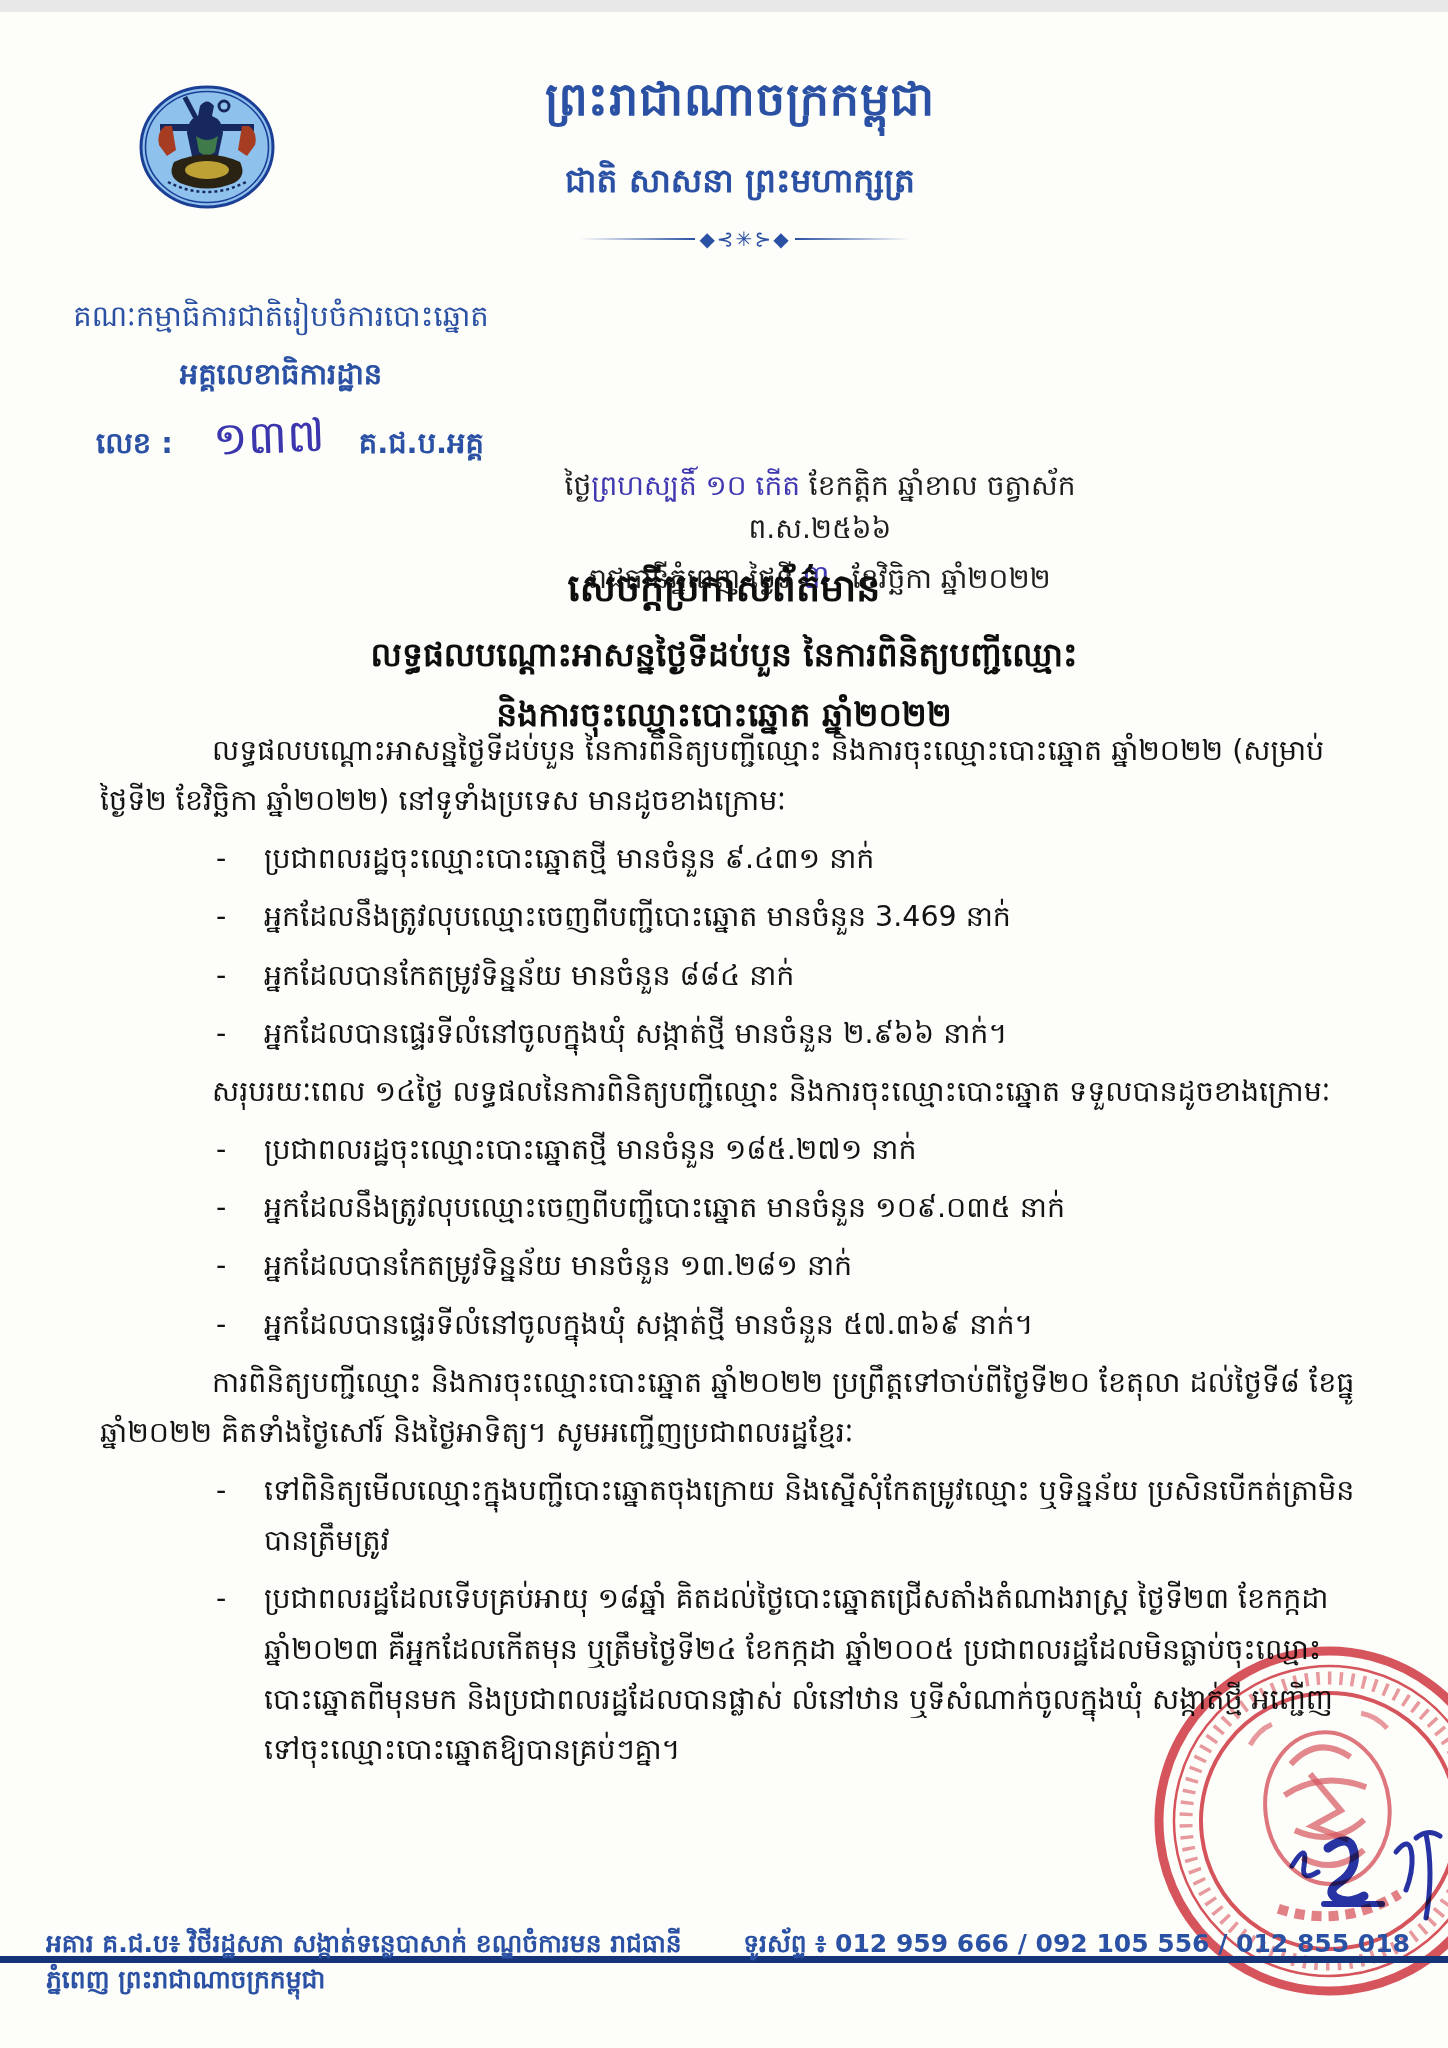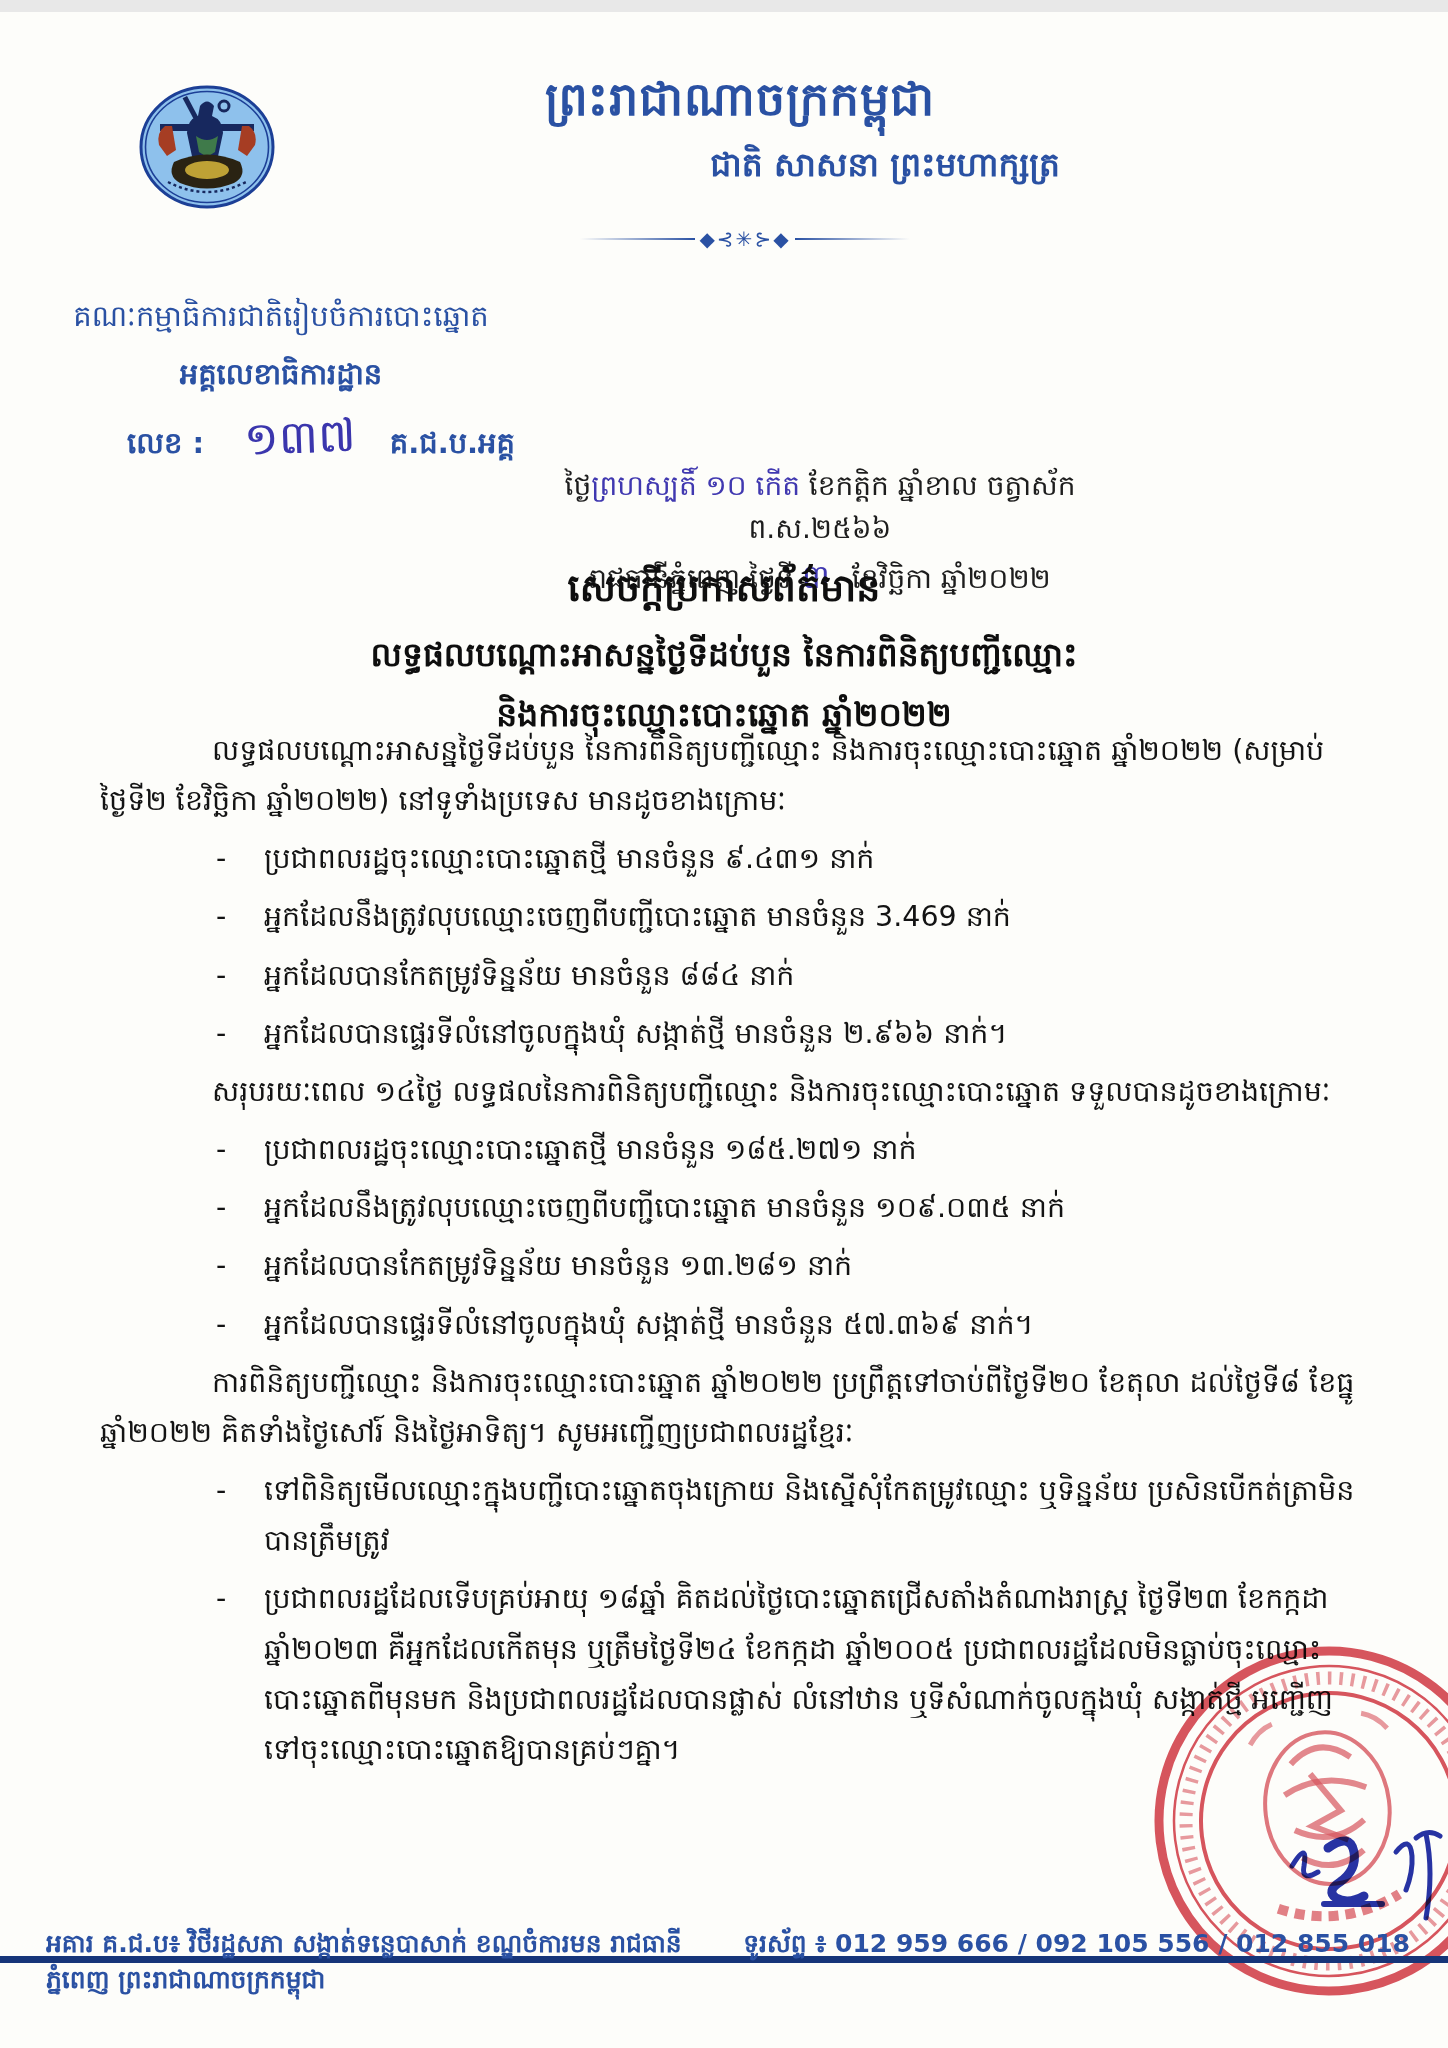--- a/index.html
+++ b/index.html
@@ -6,33 +6,33 @@
   #page{
     position:relative;width:1448px;height:2048px;margin:12px auto;
     background:#fdfdfa;overflow:hidden;
     font-family:"DejaVu Sans","Liberation Sans",sans-serif;
     color:#141414;
   }
   
   .emblem{position:absolute;left:138px;top:72px;width:138px;height:126px;}
   .kingdom{position:absolute;left:420px;top:58px;width:640px;text-align:center;
     color:#2a51a3;font-size:46px;font-weight:bold;letter-spacing:1px;}
-  .motto{position:absolute;left:420px;top:132px;width:640px;text-align:right;
+  .motto{position:absolute;left:420px;top:148px;width:640px;text-align:center;
     color:#2a51a3;font-size:33px;font-weight:bold;}
   .ornament{position:absolute;left:580px;top:214px;width:330px;height:26px;
     display:flex;align-items:center;color:#2a51a3;font-size:20px;}
   .orn-line-l{flex:1;height:2px;background:linear-gradient(to right,rgba(42,81,163,0),#2a51a3);}
   .orn-line-r{flex:1;height:2px;background:linear-gradient(to left,rgba(42,81,163,0),#2a51a3);}
   .orn-mid{padding:0 4px;letter-spacing:2px;white-space:nowrap;}
   .committee{position:absolute;left:28px;top:286px;width:506px;text-align:center;
     color:#2a51a3;font-weight:normal;font-size:29px;}
   .secretariat{position:absolute;left:28px;top:344px;width:506px;text-align:center;
     color:#2a51a3;font-weight:bold;font-size:29px;}
   .refline{position:absolute;left:96px;top:396px;width:450px;display:flex;
-    align-items:baseline;color:#2a51a3;font-weight:bold;font-size:29px;justify-content:center;}
+    align-items:baseline;color:#2a51a3;font-weight:bold;font-size:29px;}
   .ref-hw{color:#3b36ad;font-size:46px;font-weight:normal;margin:0 34px 0 40px;
     transform:rotate(-2deg);display:inline-block;}
   
   .dateline{position:absolute;left:500px;top:452px;width:640px;text-align:center;
     font-size:28px;color:#1d1d1d;line-height:1.55;}
   .hw{color:#4038b0;}
   .hw-day{color:#4038b0;font-size:33px;margin:0 22px 0 8px;display:inline-block;}
   
   .title-block{position:absolute;left:204px;top:552px;width:1040px;text-align:center;
     color:#0e0e0e;font-weight:bold;}

